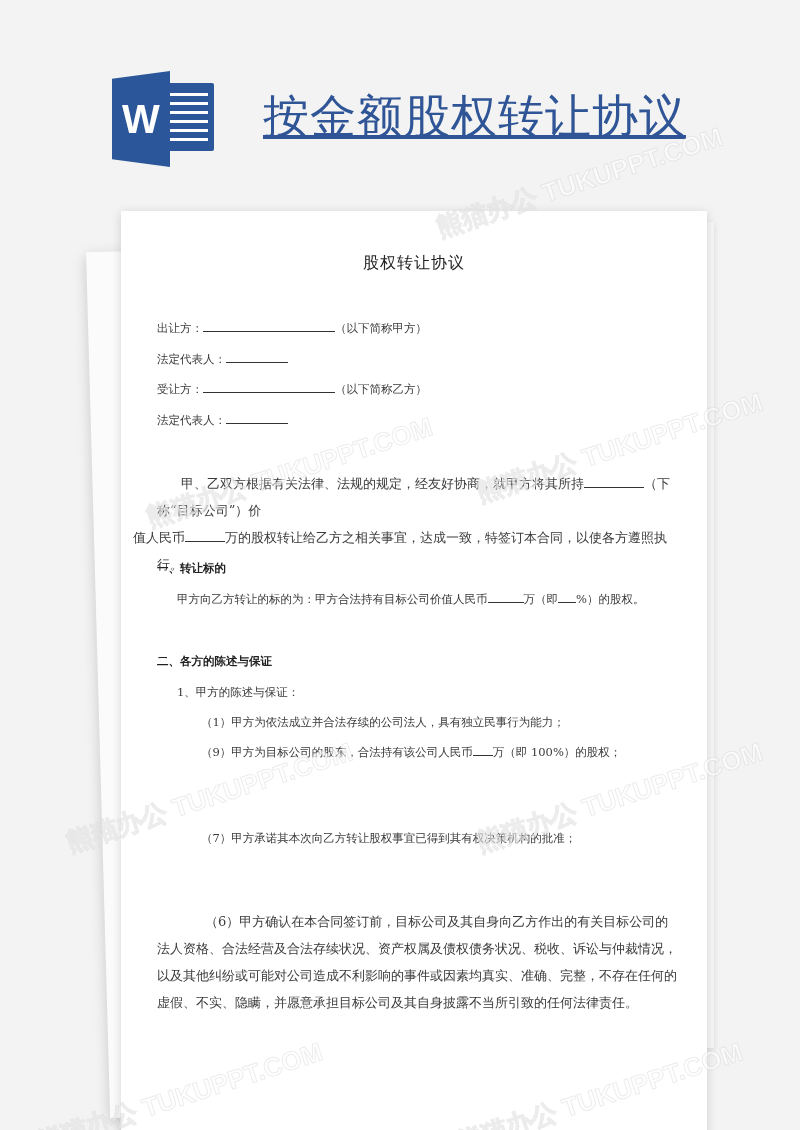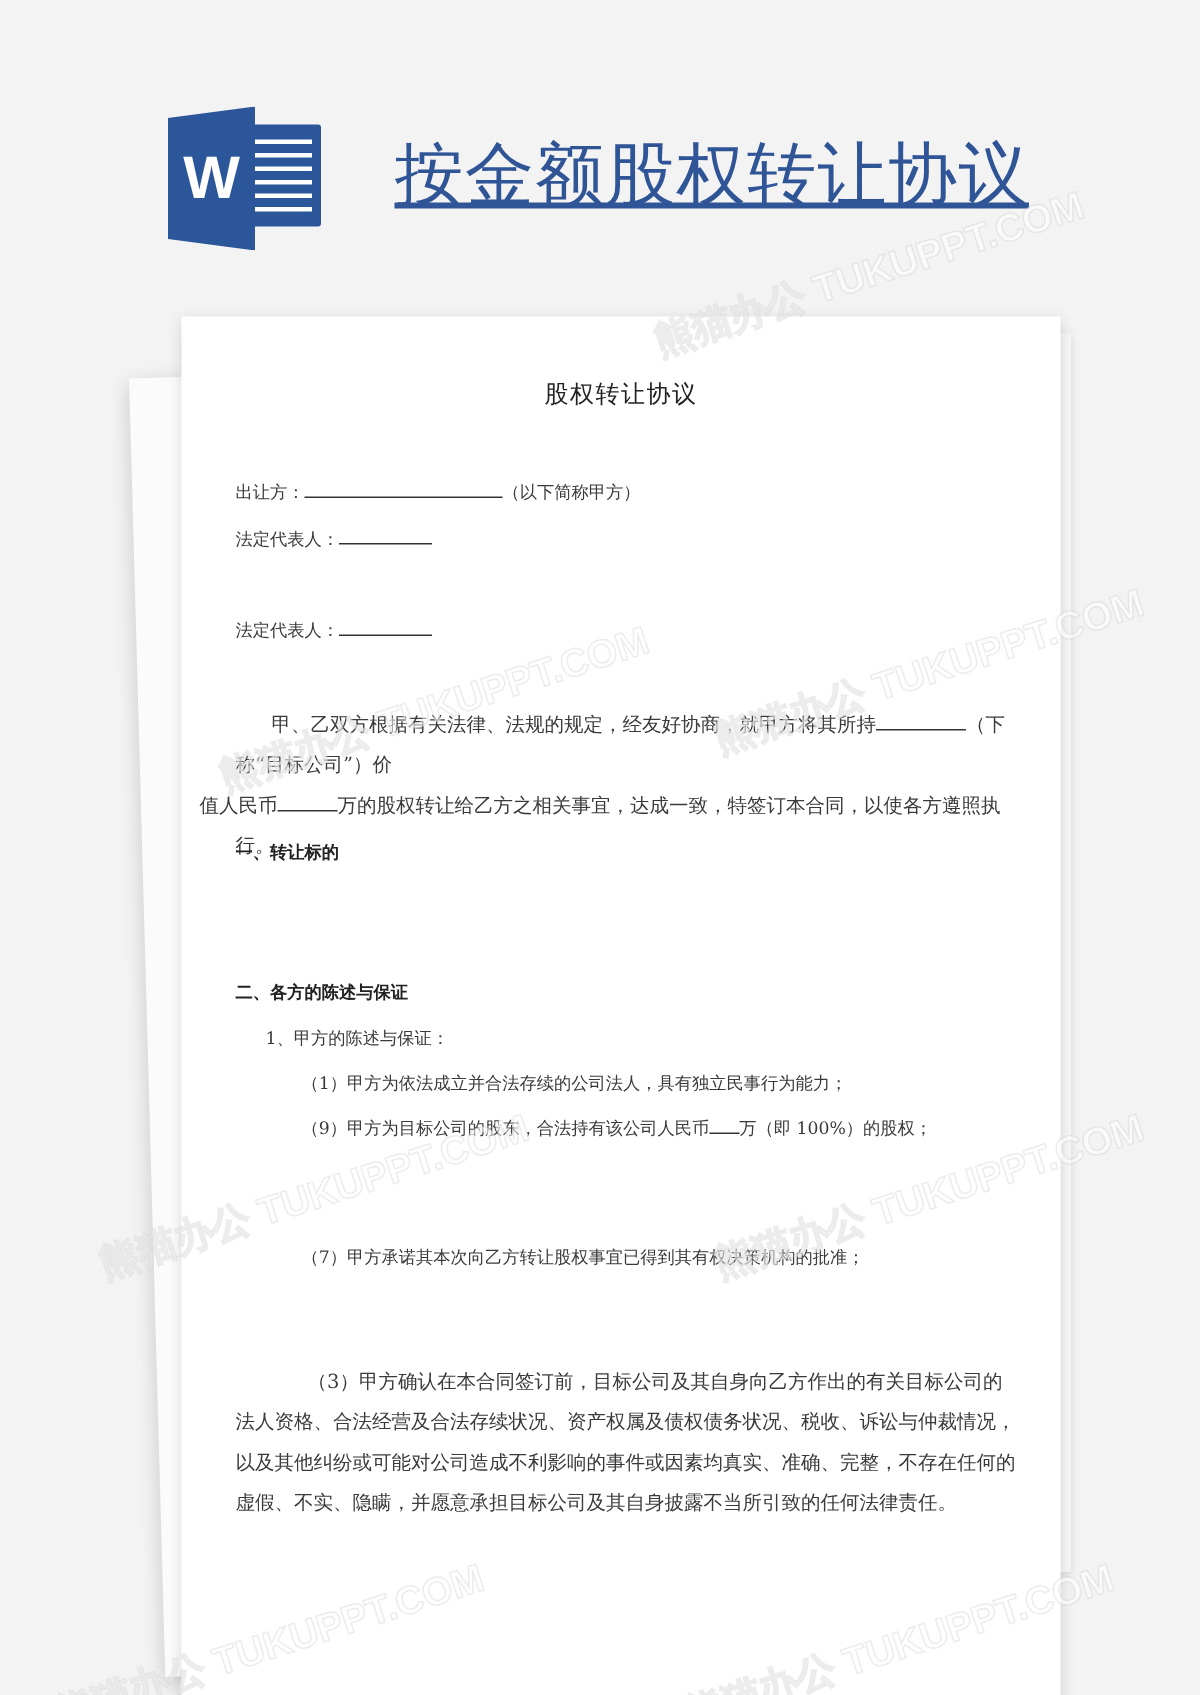--- a/index.html
+++ b/index.html
@@ -90,38 +90,44 @@
 
 <div class="page">
   <div class="doc-title">股权转让协议</div>
 
   <div class="line" style="top:109px">
     <span>出让方：</span><span class="u" style="width:132px"></span><span>（以下简称甲方）</span>
   </div>
   <div class="line" style="top:140px">
     <span>法定代表人：</span><span class="u" style="width:62px"></span>
   </div>
+  <div class="line" style="top:170px">
+    <span>受让方：</span><span class="u" style="width:132px"></span><span>（以下简称乙方）</span>
+  </div>
   <div class="line" style="top:201px">
     <span>法定代表人：</span><span class="u" style="width:62px"></span>
   </div>
 
   <div class="para ind2" style="top:259px">
     <span>甲、乙双方根据有关法律、法规的规定，经友好协商，就甲方将其所持</span><span class="u" style="width:60px"></span><span>（下称“目标公司”）价</span><br><span style="margin-left:-24px">值人民币</span><span class="u" style="width:40px"></span><span>万的股权转让给乙方之相关事宜，达成一致，特签订本合同，以使各方遵照执行。</span>
   </div>
 
   <div class="line bold" style="top:349px">一、转让标的</div>
+  <div class="line" style="top:380px; left:56px">
+    <span>甲方向乙方转让的标的为：甲方合法持有目标公司价值人民币</span><span class="u" style="width:36px"></span><span>万（即</span><span class="u" style="width:18px"></span><span>%）的股权。</span>
+  </div>
 
   <div class="line bold" style="top:442px">二、各方的陈述与保证</div>
   <div class="line" style="top:473px; left:56px">1、甲方的陈述与保证：</div>
   <div class="line" style="top:503px; left:80px">（1）甲方为依法成立并合法存续的公司法人，具有独立民事行为能力；</div>
   <div class="line" style="top:533px; left:80px">
     <span>（9）甲方为目标公司的股东，合法持有该公司人民币</span><span class="u" style="width:20px"></span><span>万（即 100%）的股权；</span>
   </div>
   <div class="line" style="top:619px; left:80px">（7）甲方承诺其本次向乙方转让股权事宜已得到其有权决策机构的批准；</div>
-  <div class="para ind4" style="top:697px">（3）甲方确认在本合同签订前，目标公司及其自身向乙方作出的有关目标公司的法人资格、合法经营及合法存续状况、资产权属及债权债务状况、税收、诉讼与仲裁情况，以及其他纠纷或可能对公司造成不利影响的事件或因素均真实、准确、完整，不存在任何的虚假、不实、隐瞒，并愿意承担目标公司及其自身披露不当所引致的任何法律责任。</div>
+  <div class="para ind4" style="top:697px">（6）甲方确认在本合同签订前，目标公司及其自身向乙方作出的有关目标公司的法人资格、合法经营及合法存续状况、资产权属及债权债务状况、税收、诉讼与仲裁情况，以及其他纠纷或可能对公司造成不利影响的事件或因素均真实、准确、完整，不存在任何的虚假、不实、隐瞒，并愿意承担目标公司及其自身披露不当所引致的任何法律责任。</div>
 </div>
 
 <div class="wm" style="left:430px; top:165px">熊猫办公 TUKUPPT.COM</div>
 <div class="wm" style="left:140px; top:455px">熊猫办公 TUKUPPT.COM</div>
 <div class="wm" style="left:470px; top:430px">熊猫办公 TUKUPPT.COM</div>
 <div class="wm" style="left:60px; top:780px">熊猫办公 TUKUPPT.COM</div>
 <div class="wm" style="left:470px; top:780px">熊猫办公 TUKUPPT.COM</div>
 <div class="wm" style="left:30px; top:1080px">熊猫办公 TUKUPPT.COM</div>
 <div class="wm" style="left:450px; top:1080px">熊猫办公 TUKUPPT.COM</div>
 

